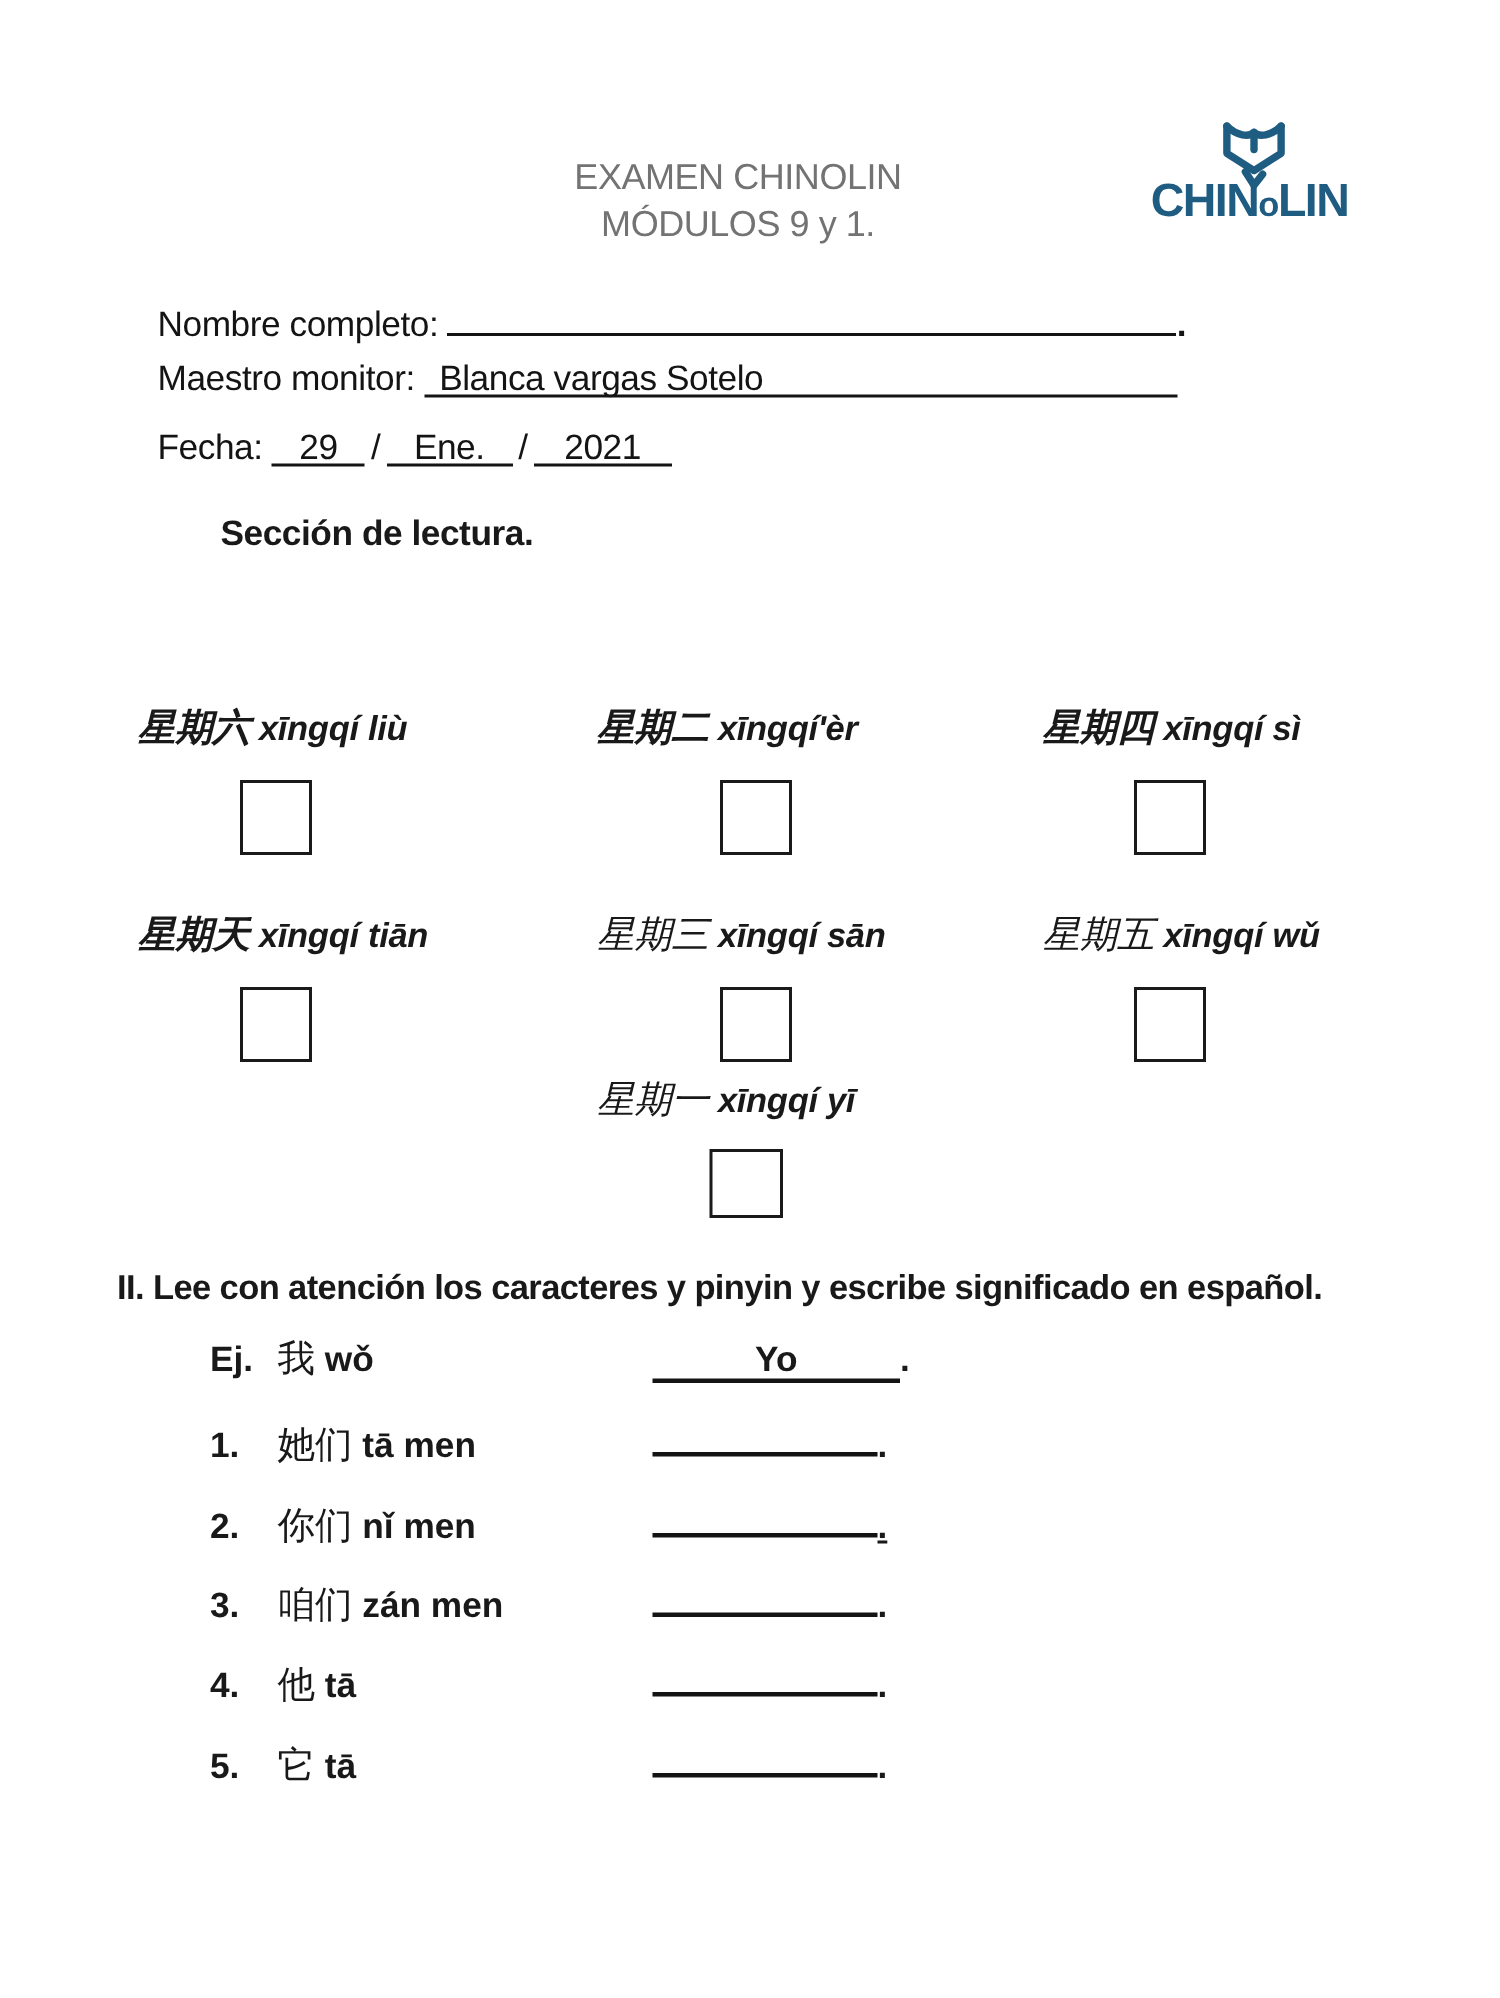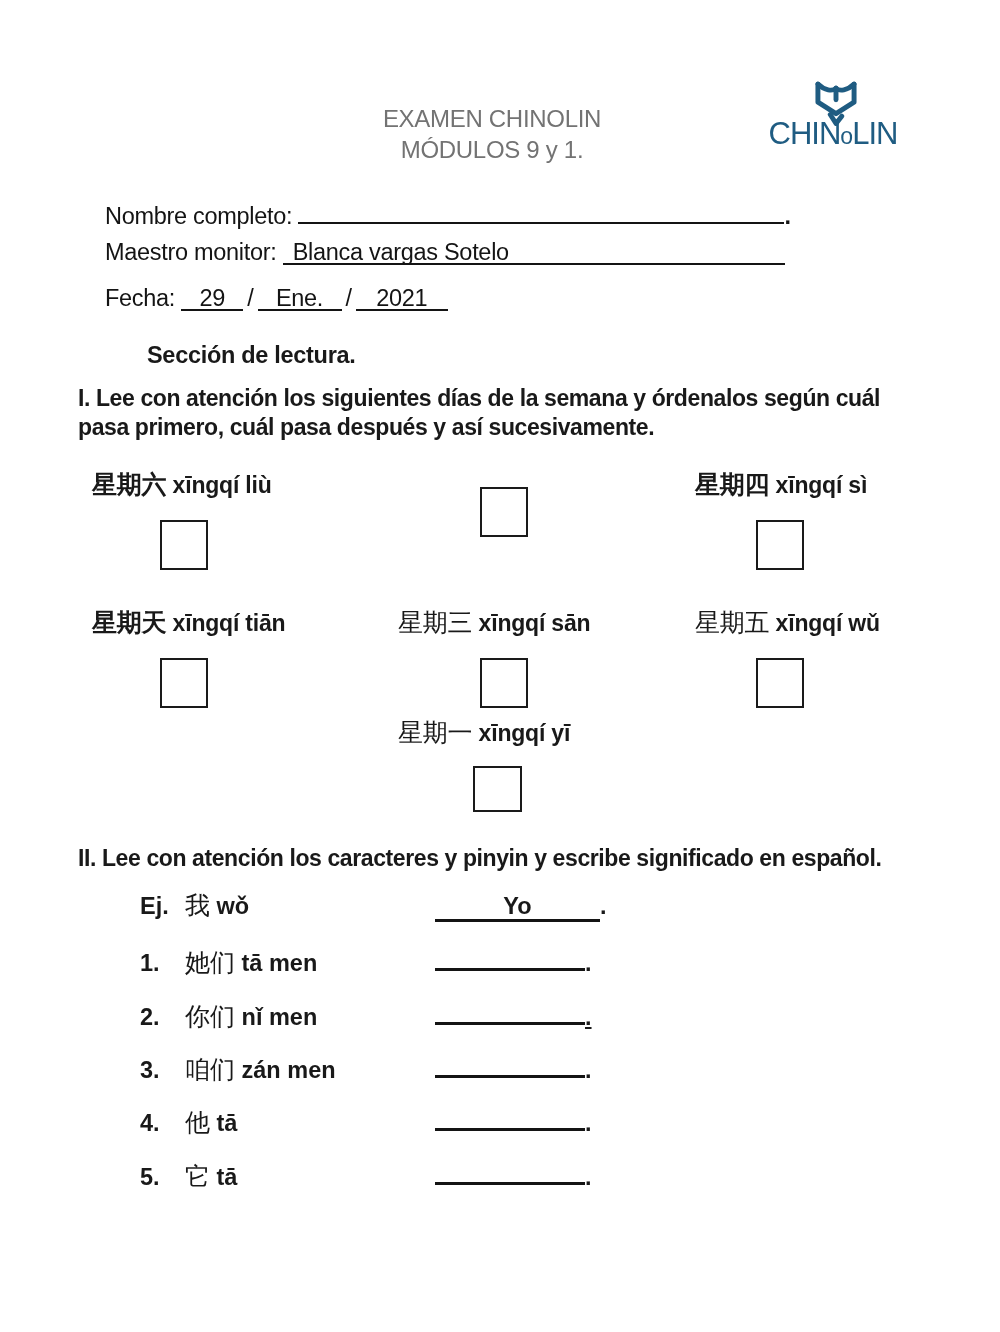--- a/index.html
+++ b/index.html
@@ -15,21 +15,21 @@
     position:absolute;top:103px;left:0;width:984px;text-align:center;
     font-size:24px;line-height:31px;letter-spacing:-0.3px;color:#737373;
   }
   .logo{
     position:absolute;top:84px;left:748px;width:170px;height:72px;
     text-align:center;
   }
   .logo-icon{position:absolute;left:62px;top:-4px;width:52px;height:46px;}
   .logo-text{
     position:absolute;left:0;top:34px;width:170px;
-    font-weight:normal;font-size:31px;letter-spacing:-1px;line-height:32px;
+    font-weight:bold;font-size:31px;letter-spacing:-1px;line-height:32px;
     color:#1f5c82;white-space:nowrap;
   }
   .logo-text .o-small{font-size:23px;}
 
   
   .form-area{position:absolute;top:198px;left:105px;width:800px;font-size:23.5px;letter-spacing:-0.3px;color:#141414;}
   .form-row{margin-bottom:9px;white-space:nowrap;}
   .fill{display:inline-block;border-bottom:2.5px solid #141414;vertical-align:baseline;height:24px;}
   .fill.center{text-align:center;}
   .name-fill{width:486px;}
@@ -45,21 +45,21 @@
     position:absolute;top:384px;left:78px;width:852px;
     font-size:23px;font-weight:bold;line-height:29px;letter-spacing:-0.4px;
   }
   .instructions-2{
     position:absolute;top:845px;left:78px;width:880px;
     font-size:23px;font-weight:bold;letter-spacing:-0.4px;
   }
 
   
   .days-grid{position:absolute;top:468px;left:0;width:1000px;height:350px;}
-  .day-cell{position:absolute;white-space:nowrap;}
+  .day-cell{position:absolute;white-space:nowrap;font-style:italic;}
   .day-label{font-size:23px;font-weight:bold;letter-spacing:-0.2px;}
   .hanzi{font-size:25px;font-weight:normal;}
   .hanzi.bold{font-weight:bold;}
   .answer-box{
     width:44px;height:46px;border:2.5px solid #1a1a1a;background:#fff;
     margin-top:19px;
   }
   .box-square{width:45px;height:42px;}
   
   .r1{top:0;}
@@ -111,29 +111,29 @@
       <span class="fill teacher-fill">Blanca vargas Sotelo</span>
     </div>
     <div class="form-row">
       <span>Fecha:</span>
       <span class="fill center day-fill">29</span><span class="slash">/</span><span class="fill center month-fill">Ene.</span><span class="slash">/</span><span class="fill center year-fill">2021</span>
     </div>
   </div>
 
   <div class="reading-heading">Sección de lectura.</div>
 
-  <div class="instructions-1">I. Lee con atención los siguientes días de la semana y órdenalos según cuál pasa primero, cuál pasa después y así sucesivamente.</div>
 
   <div class="days-grid">
 
     <div class="day-cell r1 cA">
       <div class="day-label"><span class="hanzi bold">星期六</span> <span>xīngqí liù</span></div>
       <div class="answer-box"></div>
     </div>
     <div class="day-cell r1 cB">
+      <div class="day-label"><span class="hanzi bold">星期二</span> <span>xīngqí'èr</span></div>
       <div class="answer-box"></div>
     </div>
     <div class="day-cell r1 cC">
       <div class="day-label"><span class="hanzi bold">星期四</span> <span>xīngqí sì</span></div>
       <div class="answer-box"></div>
     </div>
 
     <div class="day-cell r2 cA">
       <div class="day-label"><span class="hanzi bold">星期天</span> <span>xīngqí tiān</span></div>
       <div class="answer-box"></div>

